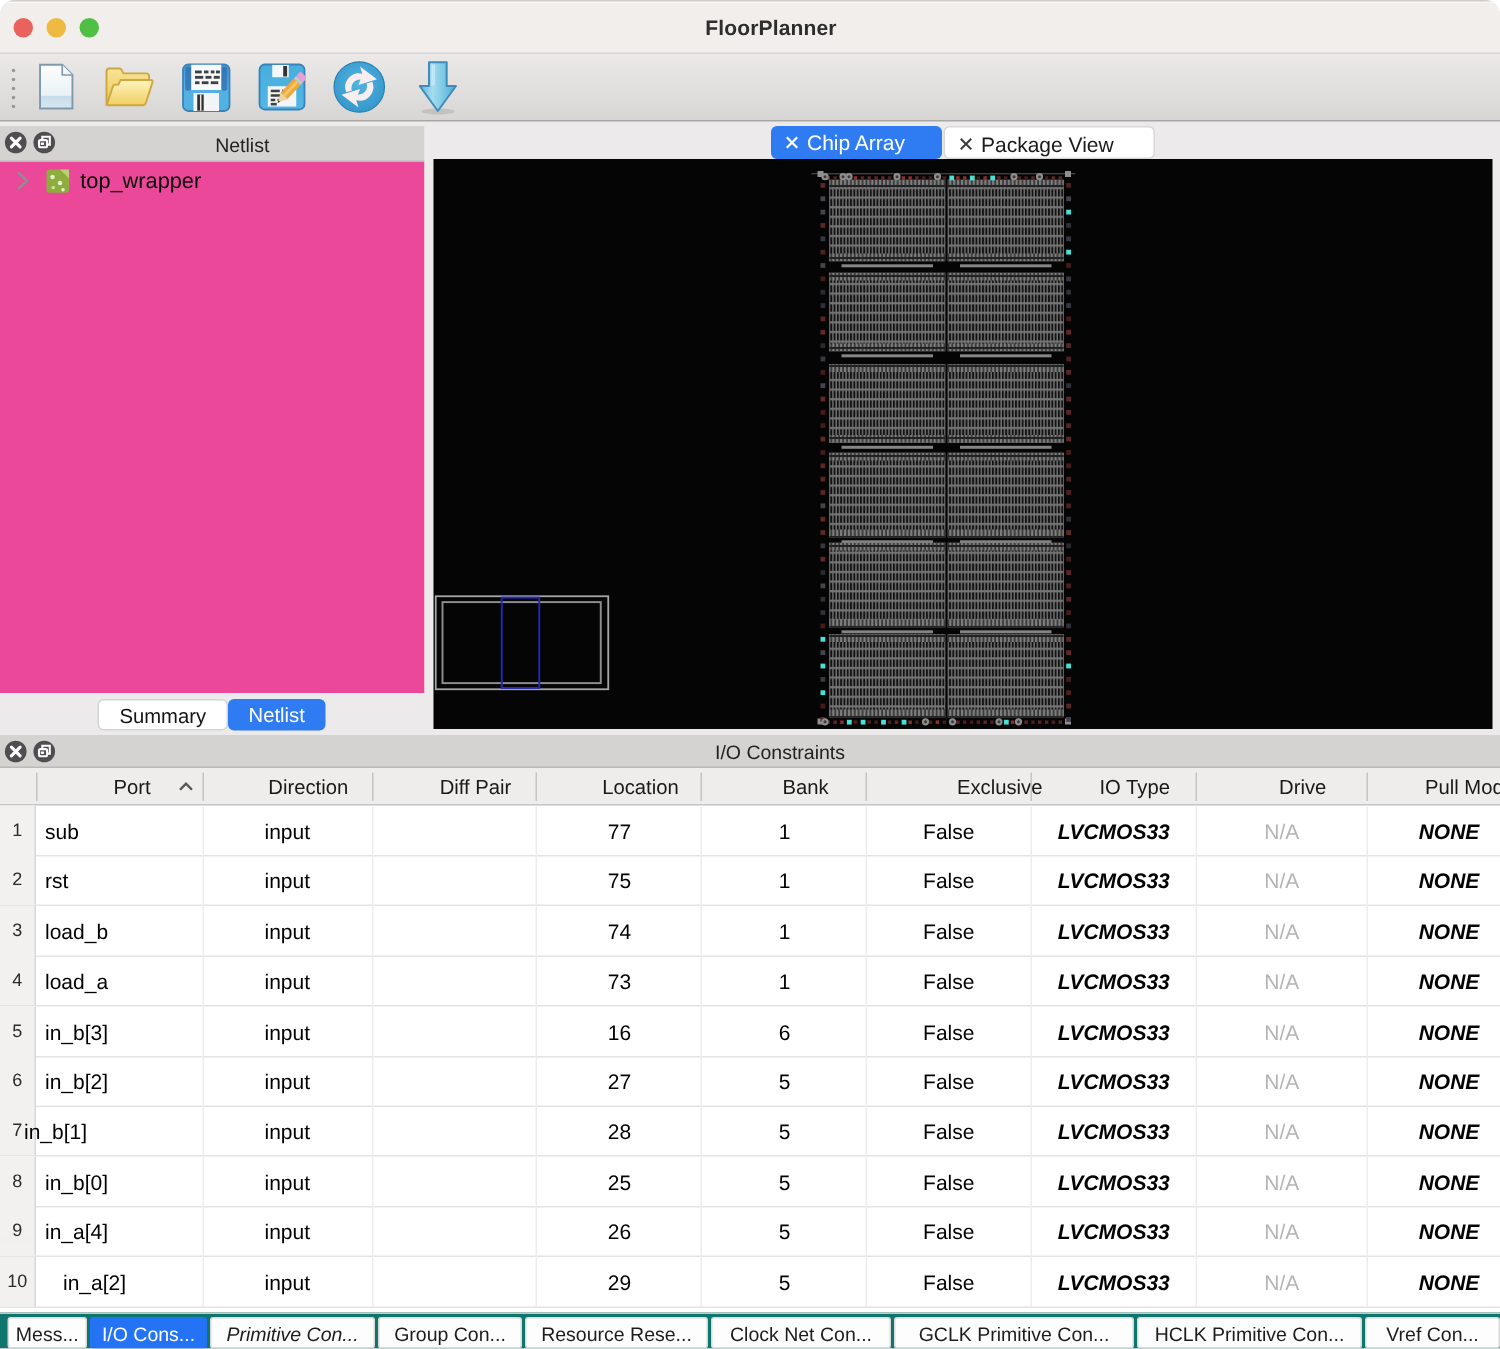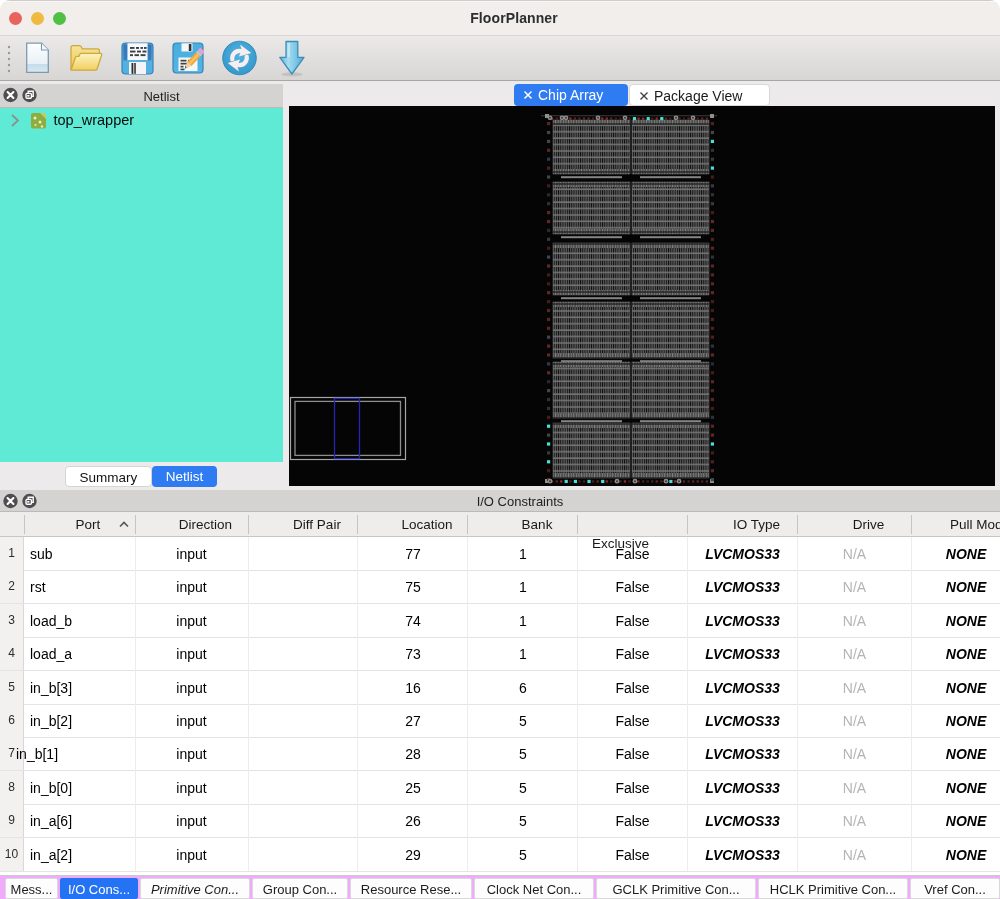--- a/index.html
+++ b/index.html
@@ -13,21 +13,21 @@
   #title { position:absolute; top:0; left:0; width:1000px; height:36px; line-height:36px; text-align:center; font-size:14px; font-weight:bold; color:#2d2d2d; letter-spacing:0.1px;padding-left:28px; }
 
   
   #toolbar { left:0; top:37px; width:1000px; height:44px; background:linear-gradient(#ebe9e8, #d8d6d4); border-bottom:1px solid #a9a7a5; }
   .tbicon { position:absolute; top:5px; }
 
   
   #lpanel { left:0; top:82px; width:283px; height:408px; background:#eceaea; }
   #lhead { position:absolute; left:0; top:2px; width:283px; height:24px; background:#d5d3d1; border-bottom:1px solid #bcbab8; }
   #lhead .ttl { position:absolute; left:40px; top:0; width:243px; height:24px; line-height:25px; text-align:center; font-size:13px; color:#222; }
-  #ltree { position:absolute; left:0; top:26px; width:283px; height:354px; background:#5eead4; }
+  #ltree { position:absolute; left:0; top:26px; width:283px; height:354px; background:#ec4899; }
   #ltabs { position:absolute; left:0; top:380px; width:283px; height:28px; }
   .tabS { position:absolute; height:21px; line-height:21px; text-align:center; font-size:13.5px; border-radius:4px; }
 
   
   #rpanel { left:283px; top:82px; width:717px; height:408px; background:#eceaea; }
   .tabT { position:absolute; top:2px; height:22px; line-height:22px; font-size:14px; border-radius:4px; }
   #chip { position:absolute; left:6px; top:24px; width:706px; height:380px; background:#050505; }
 
   
   #bpanel { left:0; top:490px; width:1000px; height:385px; background:#fff; }
@@ -38,21 +38,21 @@
   #thead { position:absolute; left:0; top:22px; width:1000px; height:25px; background:#eeedec; border-bottom:1px solid #c6c6c6; }
   .hc { position:absolute; top:0; height:25px; line-height:26px; text-align:center; font-size:13.5px; color:#191919;padding-left:28px; }
   .hsep { position:absolute; top:3px; width:1px; height:19px; background:#c4c4c4; }
   #tbody { position:absolute; left:0; top:47px; width:1000px; height:338px; }
   .trow { position:absolute; left:0; width:1000px; height:34px; border-bottom:1px solid #e4e4e4; }
   .rn { position:absolute; left:0; top:0; width:24px; height:33px; background:#f2f1f0; border-right:1px solid #d8d8d8; text-align:center; line-height:33px; font-size:12px; color:#2b2b2b; }
   .cell { position:absolute; top:0; height:33px; line-height:34px; font-size:14px; color:#000; text-align:center; }
   .vsep { position:absolute; top:0; width:1px; height:334px; background:#ededed; }
 
   
-  #btabs { left:0; top:875px; width:1000px; height:24px; background:#f0abfc; border-top:1px solid #c9c9c9; }
+  #btabs { left:0; top:875px; width:1000px; height:24px; background:#0f766e; border-top:1px solid #c9c9c9; }
   .btab { position:absolute; top:2px; height:21px; line-height:21px; font-size:13px; color:#1c1c1c; text-align:center; background:#fdfdfd; border:1px solid #d9d9d9; border-radius:2px; }
 </style>
 </head>
 <body>
 <div id="win">
   <div id="titlebar" class="abs">
     <div class="light" style="left:9px; background:#e9635c;"></div>
     <div class="light" style="left:31px; background:#efba42;"></div>
     <div class="light" style="left:53px; background:#4fc043;"></div>
     <div id="title">FloorPlanner</div>
@@ -484,21 +484,21 @@
     </div>
     <div id="thead">
       <div class="hc" style="left:24px; width:100px;">Port</div>
       <svg style="position:absolute; left:117px; top:7px;" width="14" height="12" viewBox="0 0 14 12">
           <path d="M3 7.5 L7 3.5 L11 7.5" fill="none" stroke="#555" stroke-width="1.6"></path>
         </svg>
       <div class="hc" style="left:135px; width:113px;">Direction</div>
       <div class="hc" style="left:248px; width:110px;">Diff Pair</div>
       <div class="hc" style="left:358px; width:110px;">Location</div>
       <div class="hc" style="left:468px; width:110px;">Bank</div>
-      <div class="hc" style="left:552px; width:109px;margin-top:19px;">Exclusive</div>
+      <div class="hc" style="left:598px; width:109px;">Exclusive</div>
       <div class="hc" style="left:687px; width:111px;">IO Type</div>
       <div class="hc" style="left:798px; width:113px;">Drive</div>
       <div class="hc" style="left:911px; width:110px;">Pull Mode</div>
       <div class="hsep" style="left:24px;"></div>
       <div class="hsep" style="left:135px;"></div>
       <div class="hsep" style="left:248px;"></div>
       <div class="hsep" style="left:357px;"></div>
       <div class="hsep" style="left:467px;"></div>
       <div class="hsep" style="left:577px;"></div>
       <div class="hsep" style="left:687px;"></div>
@@ -589,32 +589,32 @@
 <div class="cell" style="left:135px; width:113px;">input</div>
 <div class="cell" style="left:358px; width:110px;">25</div>
 <div class="cell" style="left:468px; width:110px;">5</div>
 <div class="cell" style="left:578px; width:109px;">False</div>
 <div class="cell" style="left:687px; width:111px; font-weight:bold; font-style:italic;">LVCMOS33</div>
 <div class="cell" style="left:798px; width:113px; color:#b4b4b4;">N/A</div>
 <div class="cell" style="left:911px; width:110px; font-weight:bold; font-style:italic;">NONE</div>
 </div>
         <div class="trow" style="top:267.2px">
 <div class="rn">9</div>
-<div class="cell" style="left:30px; width:104px; text-align:left;">in_a[6]</div>
+<div class="cell" style="left:30px; width:104px; text-align:left;">in_a[4]</div>
 <div class="cell" style="left:135px; width:113px;">input</div>
 <div class="cell" style="left:358px; width:110px;">26</div>
 <div class="cell" style="left:468px; width:110px;">5</div>
 <div class="cell" style="left:578px; width:109px;">False</div>
 <div class="cell" style="left:687px; width:111px; font-weight:bold; font-style:italic;">LVCMOS33</div>
 <div class="cell" style="left:798px; width:113px; color:#b4b4b4;">N/A</div>
 <div class="cell" style="left:911px; width:110px; font-weight:bold; font-style:italic;">NONE</div>
 </div>
         <div class="trow" style="top:300.6px">
 <div class="rn">10</div>
-<div class="cell" style="left:30px; width:104px; text-align:left;">in_a[2]</div>
+<div class="cell" style="left:42px; width:104px; text-align:left;">in_a[2]</div>
 <div class="cell" style="left:135px; width:113px;">input</div>
 <div class="cell" style="left:358px; width:110px;">29</div>
 <div class="cell" style="left:468px; width:110px;">5</div>
 <div class="cell" style="left:578px; width:109px;">False</div>
 <div class="cell" style="left:687px; width:111px; font-weight:bold; font-style:italic;">LVCMOS33</div>
 <div class="cell" style="left:798px; width:113px; color:#b4b4b4;">N/A</div>
 <div class="cell" style="left:911px; width:110px; font-weight:bold; font-style:italic;">NONE</div>
 </div>
         <div class="vsep" style="left:135px"></div>
         <div class="vsep" style="left:248px"></div>

